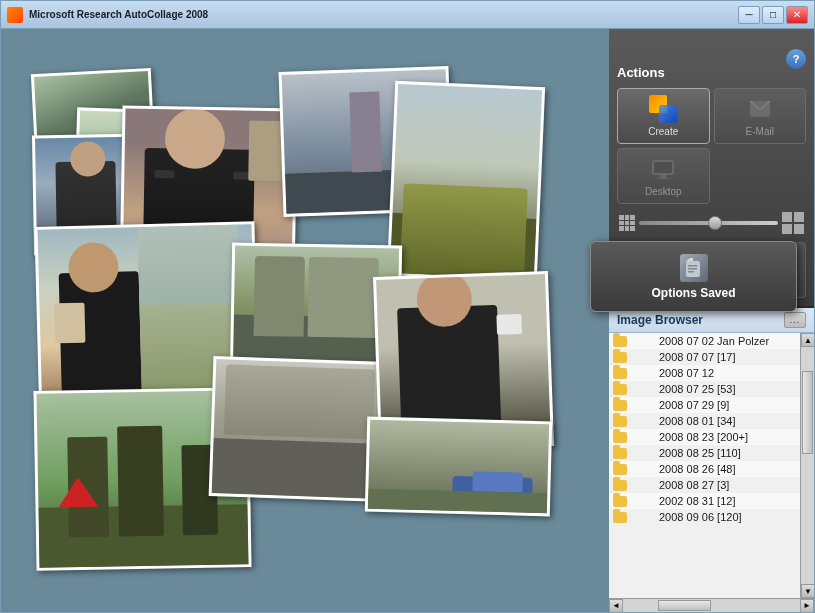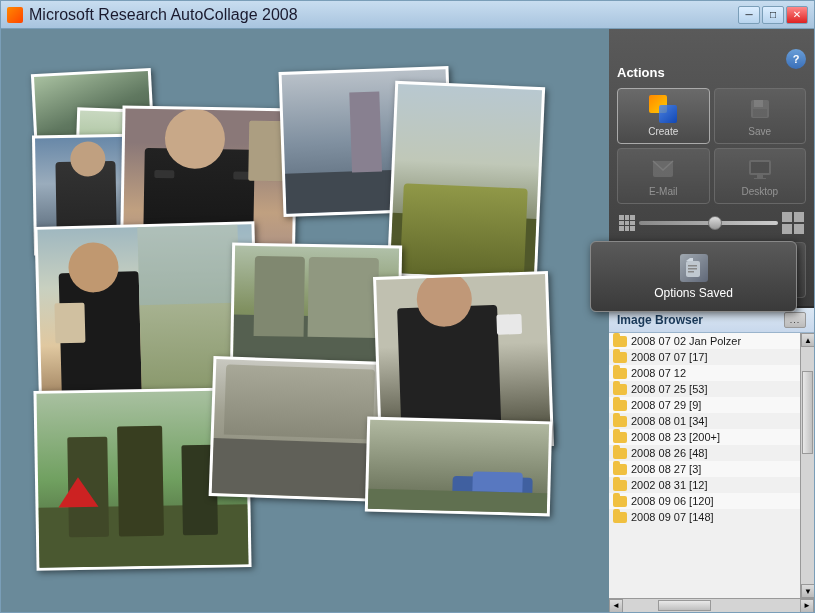--- a/index.html
+++ b/index.html
@@ -35,23 +35,24 @@
     .titlebar-icon {
       width: 16px;
       height: 16px;
       background: linear-gradient(135deg, #ff8800, #ff4400);
       border-radius: 2px;
       margin-right: 6px;
       flex-shrink: 0;
     }
 
     .titlebar-text {
-      font-size: 16px;
+      font-size: 10px;
       color: #1a1a2e;
       flex: 1;
+      font-weight: bold;
     }
 
     .titlebar-buttons {
       display: flex;
       gap: 2px;
     }
 
     .tb-btn {
       width: 22px;
       height: 18px;
@@ -288,20 +289,21 @@
     }
 
     .browser-item {
       display: flex;
       align-items: center;
       padding: 2px 4px;
       font-size: 11px;
       color: #1a1a1a;
       cursor: pointer;
       white-space: nowrap;
+      gap: 28px;
     }
     .browser-item:nth-child(odd) { background: #f8f8f8; }
 
     .folder-icon {
       width: 14px;
       height: 11px;
       background: #f0c040;
       margin-right: 4px;
       flex-shrink: 0;
       border-radius: 0 2px 2px 2px;
@@ -413,21 +415,21 @@
       border-radius: 3px;
       display: flex;
       align-items: center;
       justify-content: center;
       color: #ddd;
       font-size: 14px;
     }
     .options-saved-text {
       color: white;
       font-size: 12px;
-      font-weight: normal;
+      font-weight: bold;
     }
 
     
     .browser-list-wrapper {
       display: flex;
       flex: 1;
       overflow: hidden;
     }
     .browser-list-content {
       flex: 1;
@@ -579,30 +581,20 @@
           <span class="actions-title">Actions</span>
           <div class="help-btn">?</div>
         </div>
 
         <div class="action-buttons-grid">
           <div class="action-btn active">
             <div class="btn-icon">
               <div class="create-icon"></div>
             </div>
             <span>Create</span>
-          </div>
-          <div class="action-btn disabled">
-            <div class="btn-icon">
-              <svg width="22" height="22" viewBox="0 0 22 22">
-                <rect x="2" y="2" width="18" height="18" rx="2" fill="#888"></rect>
-                <rect x="5" y="2" width="9" height="7" fill="#aaa"></rect>
-                <rect x="4" y="11" width="14" height="8" fill="#777"></rect>
-              </svg>
-            </div>
-            <span>Save</span>
           </div>
           <div class="action-btn disabled">
             <div class="btn-icon">
               <svg width="22" height="18" viewBox="0 0 22 18">
                 <rect x="1" y="1" width="20" height="16" rx="2" fill="#888"></rect>
                 <polyline points="1,1 11,10 21,1" fill="none" stroke="#aaa" stroke-width="1.5"></polyline>
               </svg>
             </div>
             <span>E-Mail</span>
           </div>
@@ -698,37 +690,37 @@
               <div class="browser-item">
                 <div class="folder-icon"></div>
                 <span>2008 08 01  [34]</span>
               </div>
               <div class="browser-item">
                 <div class="folder-icon"></div>
                 <span>2008 08 23  [200+]</span>
               </div>
               <div class="browser-item">
                 <div class="folder-icon"></div>
+                <span>2008 08 25  [110]</span>
+              </div>
+              <div class="browser-item">
+                <div class="folder-icon"></div>
                 <span>2008 08 26  [48]</span>
               </div>
               <div class="browser-item">
                 <div class="folder-icon"></div>
                 <span>2008 08 27  [3]</span>
               </div>
               <div class="browser-item">
                 <div class="folder-icon"></div>
                 <span>2002 08 31  [12]</span>
               </div>
               <div class="browser-item">
                 <div class="folder-icon"></div>
                 <span>2008 09 06  [120]</span>
-              </div>
-              <div class="browser-item">
-                <div class="folder-icon"></div>
-                <span>2008 09 07  [148]</span>
               </div>
             </div>
           <div class="browser-vscrollbar">
             <div class="vscroll-btn">▲</div>
             <div class="vscroll-track">
               <div class="vscroll-thumb"></div>
             </div>
             <div class="vscroll-btn">▼</div>
           </div>
         </div>

